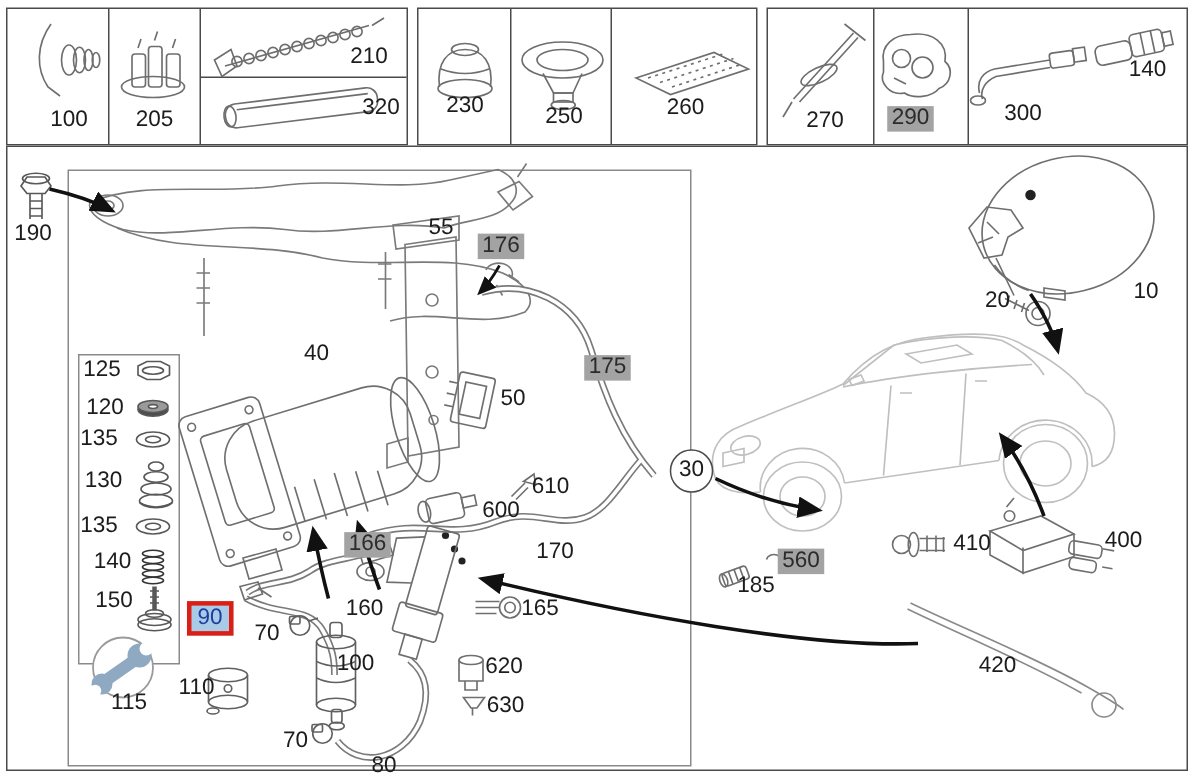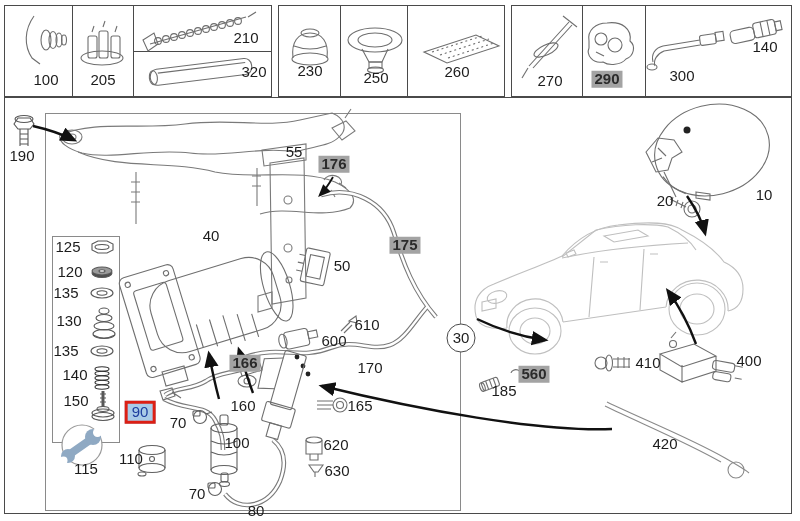--- a/index.html
+++ b/index.html
@@ -6,24 +6,24 @@
   #page{position:relative;width:800px;height:521px;background:#fff;
         font-family:"Liberation Sans",sans-serif;overflow:hidden;}
   .box{position:absolute;border:1px solid #4a4a4a;box-sizing:border-box;background:#fff;z-index:1;}
   .cell{position:absolute;box-sizing:border-box;}
   .cell.vr{border-right:1px solid #4a4a4a;}
   .cell.hb{border-bottom:1px solid #4a4a4a;}
   .thin{border:1px solid #8a8a8a;background:transparent;}
   svg#art{position:absolute;left:0;top:0;z-index:2;}
   .lbl{position:absolute;transform:translate(-50%,-50%);font-size:15px;line-height:1.1;
        color:#1c1c1c;white-space:nowrap;z-index:3;}
-  .lbl.tag{background:#a3a3a3;color:#2b2b2b;padding:0 3px;font-weight:bold;}
+  .lbl.tag{background:#a3a3a3;color:#2b2b2b;padding:0 3px;}
   .lbl.hl{background:#a9cbe7;color:#1d3e9e;border:3px solid #dc1f14;padding:0 4px;font-size:15px;}
   .lbl.circ{width:27px;height:27px;border:1.5px solid #4a4a4a;border-radius:50%;background:#fff;
-       display:flex;align-items:center;justify-content:center;margin-top:24px;}
+       display:flex;align-items:center;justify-content:center;}
 </style>
 </head>
 <body>
 
 <div id="page">
 
   <div class="box" style="left:4px;top:5px;width:268px;height:92px;">
     <div class="cell vr" style="left:0;top:0;width:68px;height:90px;"></div>
     <div class="cell vr" style="left:68px;top:0;width:61px;height:90px;"></div>
     <div class="cell hb" style="left:129px;top:0;width:137px;height:46px;"></div>

